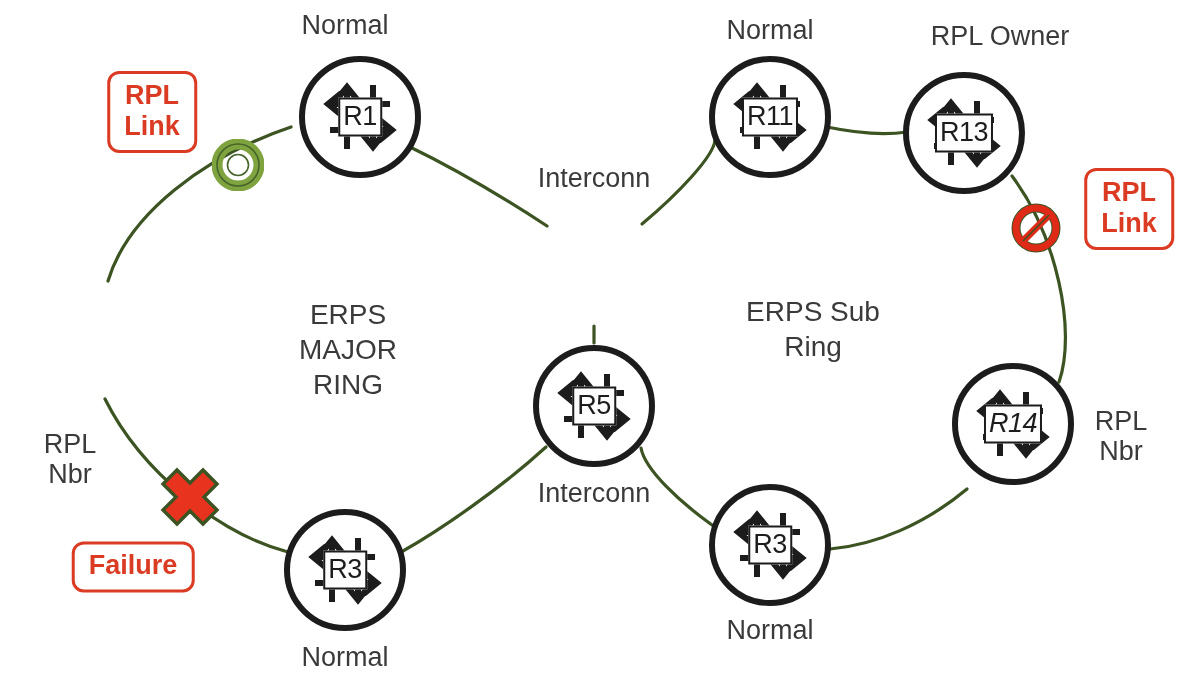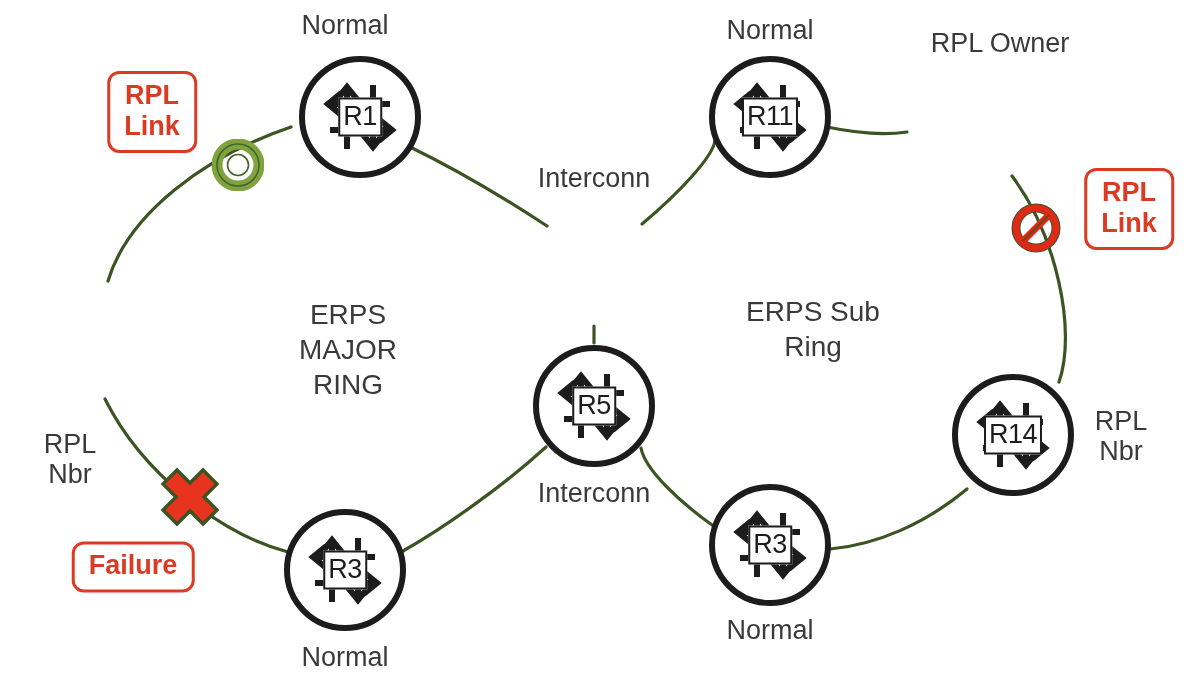--- a/index.html
+++ b/index.html
@@ -204,23 +204,41 @@
         <polyline points="41,44 50,33 59,44"></polyline>
         <polyline points="67,82 76,93 85,82"></polyline>
         <polyline points="42,41 31,50 42,59"></polyline>
         <polyline points="84,67 95,76 84,85"></polyline>
       </g>
     </svg>
     <div class="nodelabel">R11</div>
   </div>
   <div class="caption" style="left:770px; top:30px;">Normal</div>
 
-  <div class="caption" style="left:1000px; top:43px;">RPL Owner</div>
-
-  <div class="node" style="left:1013px; top:435px;">
+  <div class="node" style="left:964px; top:133px;">
+    <svg class="ring-svg" viewBox="0 0 126 126" xmlns="http://www.w3.org/2000/svg">
+      <circle cx="63" cy="63" r="58" fill="#ffffff" stroke="#1c1c1c" stroke-width="6"></circle>
+      <g stroke="#1c1c1c" stroke-width="6" fill="none" stroke-linecap="butt">
+        <path d="M 50,95 L 50,33"></path>
+          <path d="M 76,31 L 76,93"></path>
+        <path d="M 31,50 L 93,50"></path>
+          <path d="M 95,76 L 33,76"></path>
+      </g>
+      <g fill="none" stroke="#1c1c1c" stroke-width="6" stroke-linecap="square" stroke-linejoin="miter">
+        <polyline points="41,44 50,33 59,44"></polyline>
+        <polyline points="67,82 76,93 85,82"></polyline>
+        <polyline points="42,41 31,50 42,59"></polyline>
+        <polyline points="84,67 95,76 84,85"></polyline>
+      </g>
+    </svg>
+    <div class="nodelabel">R13</div>
+  </div>
+  <div class="caption" style="left:1000px; top:36px;">RPL Owner</div>
+
+  <div class="node" style="left:1013px; top:424px;font-style:italic;">
     <svg class="ring-svg" viewBox="0 0 126 126" xmlns="http://www.w3.org/2000/svg">
       <circle cx="63" cy="63" r="58" fill="#ffffff" stroke="#1c1c1c" stroke-width="6"></circle>
       <g stroke="#1c1c1c" stroke-width="6" fill="none" stroke-linecap="butt">
         <path d="M 50,95 L 50,33"></path>
           <path d="M 76,31 L 76,93"></path>
         <path d="M 31,50 L 93,50"></path>
           <path d="M 95,76 L 33,76"></path>
       </g>
       <g fill="none" stroke="#1c1c1c" stroke-width="6" stroke-linecap="square" stroke-linejoin="miter">
         <polyline points="41,44 50,33 59,44"></polyline>

